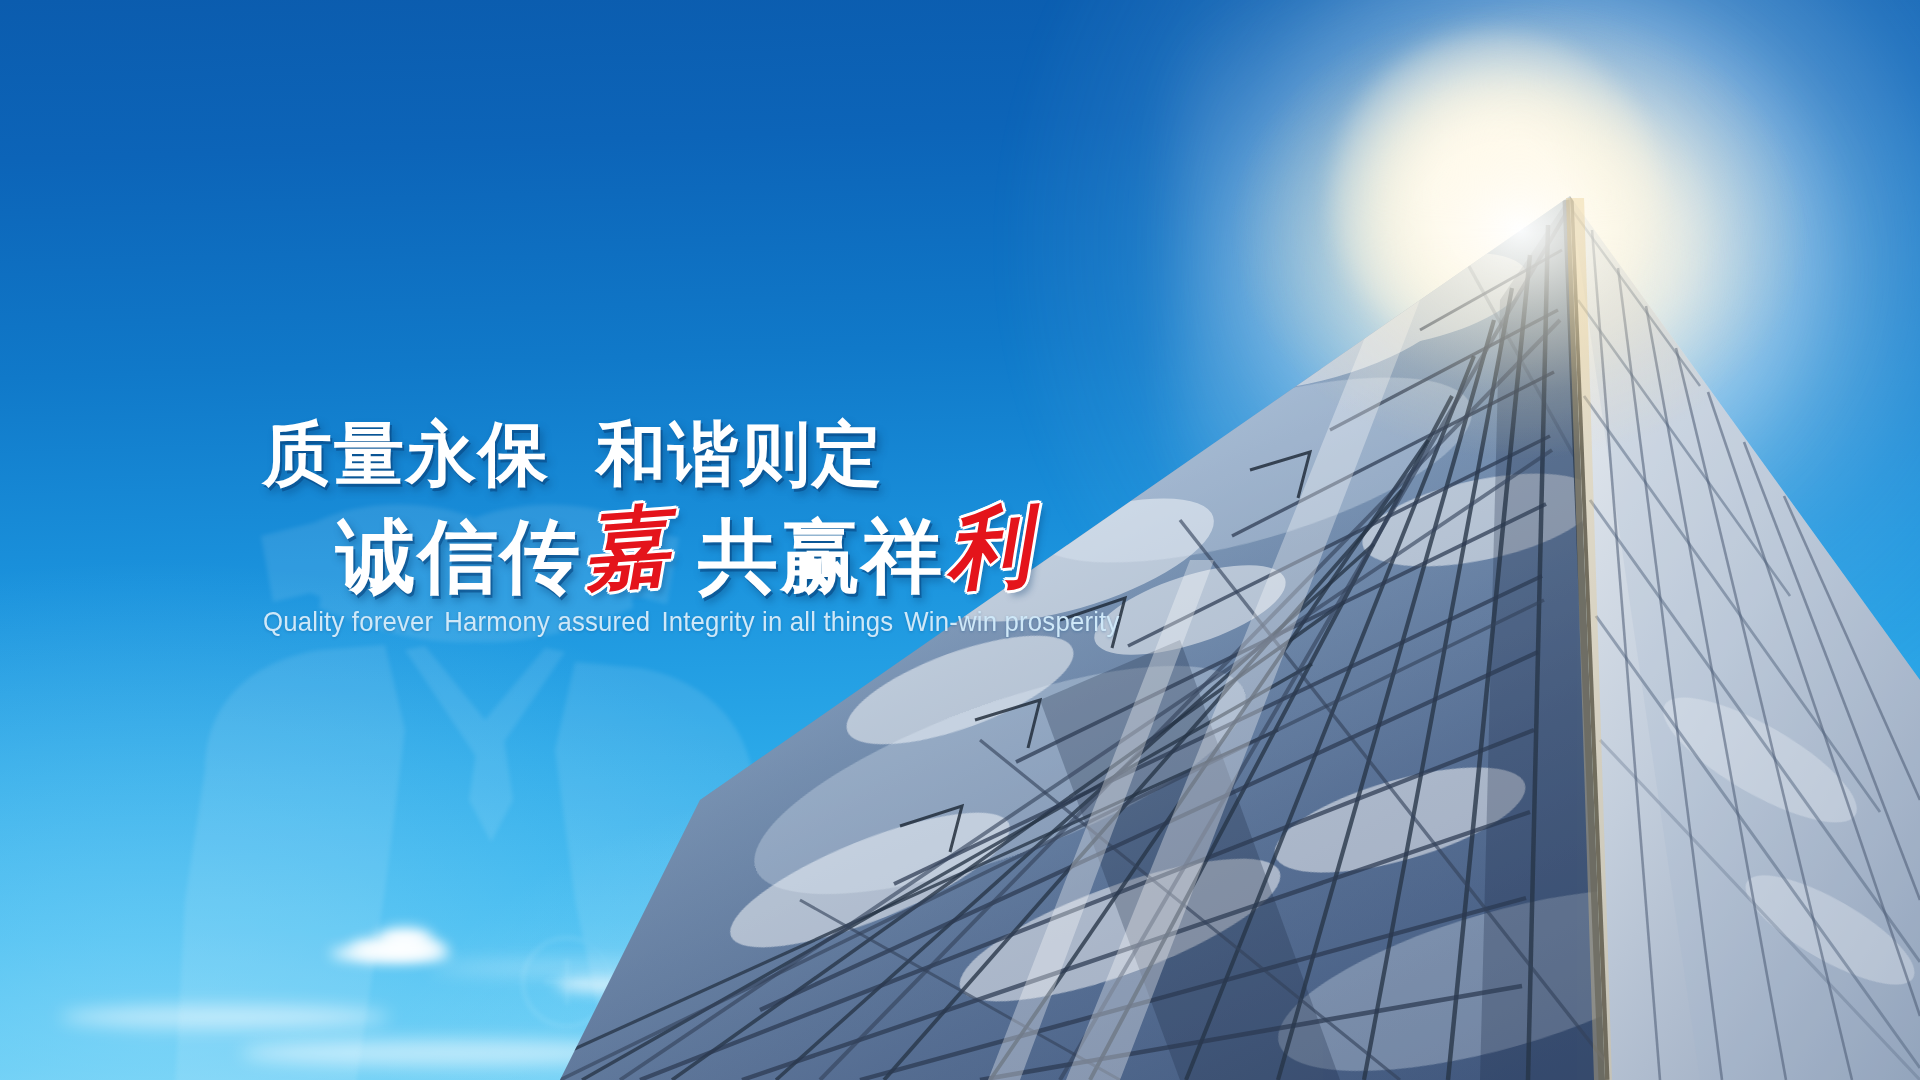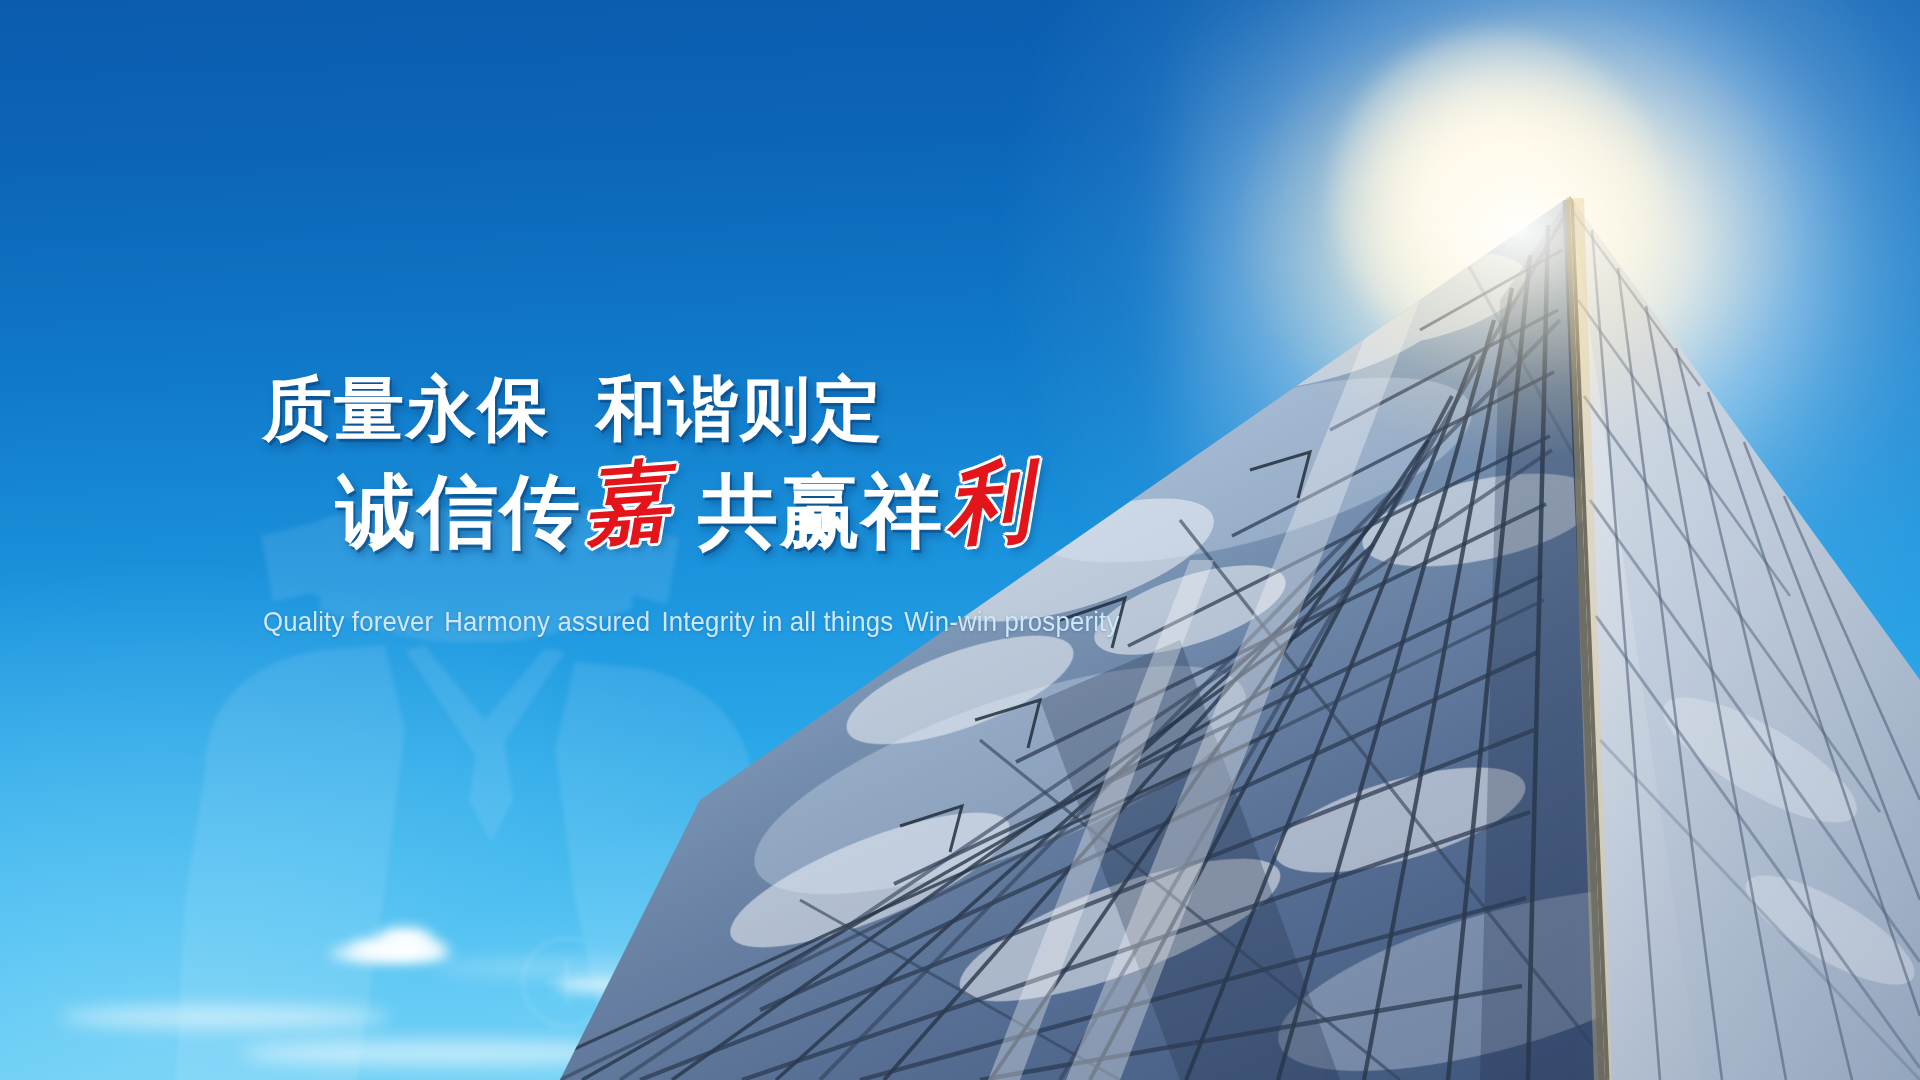--- a/index.html
+++ b/index.html
@@ -94,20 +94,21 @@
   .headline1,.headline2{
     position:absolute;
     white-space:nowrap;
     font-family:"Liberation Sans","DejaVu Sans",sans-serif;
     font-weight:bold;
     color:#ffffff;
     letter-spacing:2px;
     text-shadow:
       2px 3px 0 rgba(6,70,130,.60),
       4px 6px 9px rgba(5,55,105,.40);
+    margin-top: 45px;
   }
   .headline1{
     left:262px;top:374px;
     font-size:70px;line-height:1;
   }
   .headline1 .gap{display:inline-block;width:46px;}
   .headline2{
     left:336px;top:464px;
     font-size:80px;line-height:1;
   }

